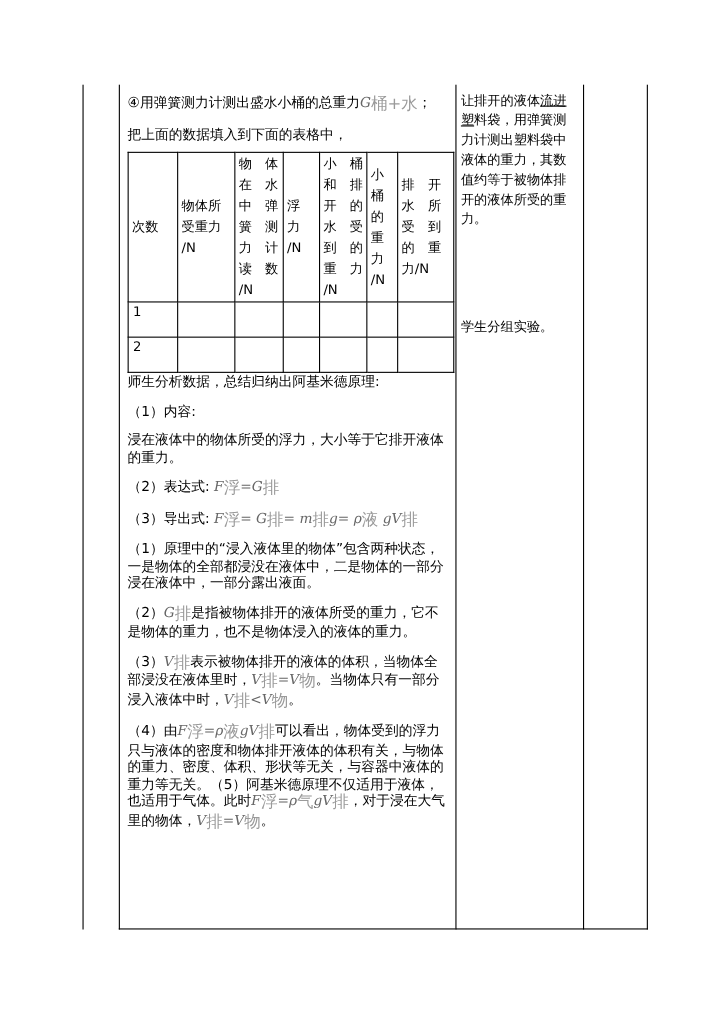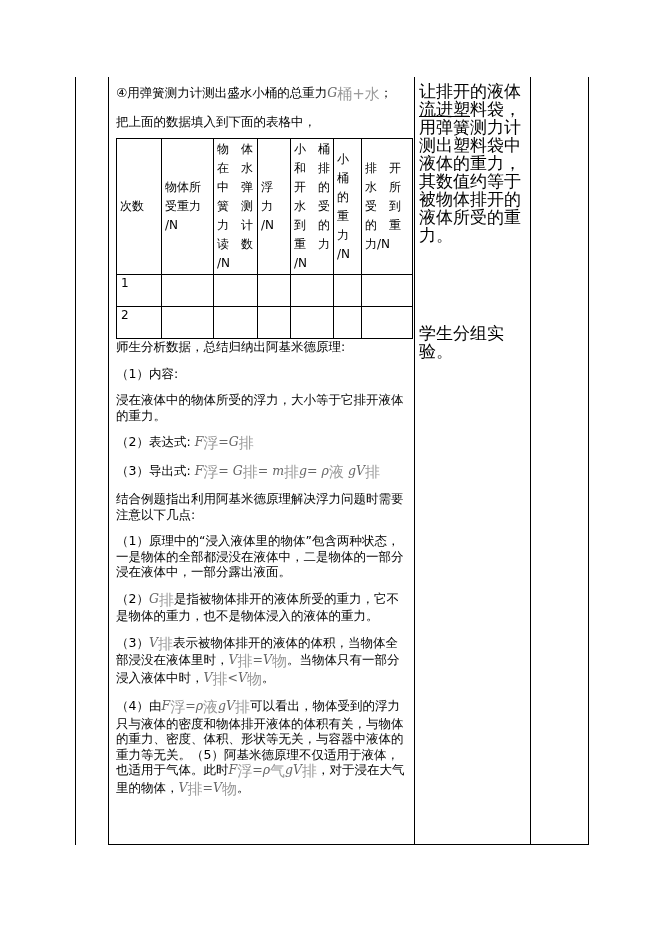--- a/index.html
+++ b/index.html
@@ -10,21 +10,21 @@
   }
   .outer {
     position:absolute; left:75px; top:77px; width:514px; height:768px;
     display:flex; align-items:stretch;
   }
   .oc { box-sizing:border-box; }
   .oc1 { width:33px;  border-left:1px solid #000; }
   .oc2 { width:306px; border-left:1px solid #000; border-bottom:1px solid #000;
          padding:8px 6px 0 7px; font-size:12.5px; }
   .oc3 { width:116px; border-left:1px solid #000; border-bottom:1px solid #000;
-         padding:5px 4px 0 4px; font-size:17px; }
+         padding:5px 4px 0 4px; font-size:12px; }
   .oc4 { width:59px;  border-left:1px solid #000; border-right:1px solid #000;
          border-bottom:1px solid #000; }
 
   .para { margin:11px 0 0 0; line-height:15.5px; }
   .para:first-child { margin-top:0; }
 
   .exp { border-collapse:collapse; table-layout:fixed; width:296px; margin-top:9px; }
   .exp th, .exp td { border:1px solid #000; font-weight:normal; }
   .exp th {
     white-space:pre-line; font-size:12px; line-height:19px;
@@ -121,21 +121,20 @@
             </tr>
           </tbody>
       </table>
 
       <div>
           <p class="para"><span class="run-t">师生分析数据，总结归纳出阿基米德原理:</span></p>
           <p class="para"><span class="run-t">（1）内容:</span></p>
           <p class="para"><span class="run-t">浸在液体中的物体所受的浮力，大小等于它排开液体的重力。</span></p>
           <p class="para"><span class="run-t">（2）表达式: </span><span class="run-v">F</span><span class="run-s">浮</span><span class="run-v">=</span><span class="run-v">G</span><span class="run-s">排</span></p>
           <p class="para"><span class="run-t">（3）导出式: </span><span class="run-v">F</span><span class="run-s">浮</span><span class="run-v">= </span><span class="run-v">G</span><span class="run-s">排</span><span class="run-v">= </span><span class="run-v">m</span><span class="run-s">排</span><span class="run-v">g</span><span class="run-v">= </span><span class="run-v">ρ</span><span class="run-s">液</span><span class="run-v"> g</span><span class="run-v">V</span><span class="run-s">排</span></p>
-          <p class="para"><span class="run-t">结合例题指出利用阿基米德原理解决浮力问题时需要注意以下几点:</span></p>
           <p class="para"><span class="run-t">（1）原理中的“浸入液体里的物体”包含两种状态，一是物体的全部都浸没在液体中，二是物体的一部分浸在液体中，一部分露出液面。</span></p>
           <p class="para"><span class="run-t">（2）</span><span class="run-v">G</span><span class="run-s">排</span><span class="run-t">是指被物体排开的液体所受的重力，它不是物体的重力，也不是物体浸入的液体的重力。</span></p>
           <p class="para"><span class="run-t">（3）</span><span class="run-v">V</span><span class="run-s">排</span><span class="run-t">表示被物体排开的液体的体积，当物体全部浸没在液体里时，</span><span class="run-v">V</span><span class="run-s">排</span><span class="run-v">=</span><span class="run-v">V</span><span class="run-s">物</span><span class="run-t">。当物体只有一部分浸入液体中时，</span><span class="run-v">V</span><span class="run-s">排</span><span class="run-v">&lt;</span><span class="run-v">V</span><span class="run-s">物</span><span class="run-t">。</span></p>
           <p class="para"><span class="run-t">（4）由</span><span class="run-v">F</span><span class="run-s">浮</span><span class="run-v">=</span><span class="run-v">ρ</span><span class="run-s">液</span><span class="run-v">g</span><span class="run-v">V</span><span class="run-s">排</span><span class="run-t">可以看出，物体受到的浮力只与液体的密度和物体排开液体的体积有关，与物体的重力、密度、体积、形状等无关，与容器中液体的重力等无关。（5）阿基米德原理不仅适用于液体，也适用于气体。此时</span><span class="run-v">F</span><span class="run-s">浮</span><span class="run-v">=</span><span class="run-v">ρ</span><span class="run-s">气</span><span class="run-v">g</span><span class="run-v">V</span><span class="run-s">排</span><span class="run-t">，对于浸在大气里的物体，</span><span class="run-v">V</span><span class="run-s">排</span><span class="run-v">=</span><span class="run-v">V</span><span class="run-s">物</span><span class="run-t">。</span></p>
         </div>
     </div>
 
     <div class="oc oc3">
       <div class="note"><span class="run-t">让排开的液体</span><span class="run-u">流进塑</span><span class="run-t">料袋，用弹簧测力计测出塑料袋中液体的重力，其数值约等于被物体排开的液体所受的重力。</span></div>
       <div class="note note2">学生分组实验。</div>

